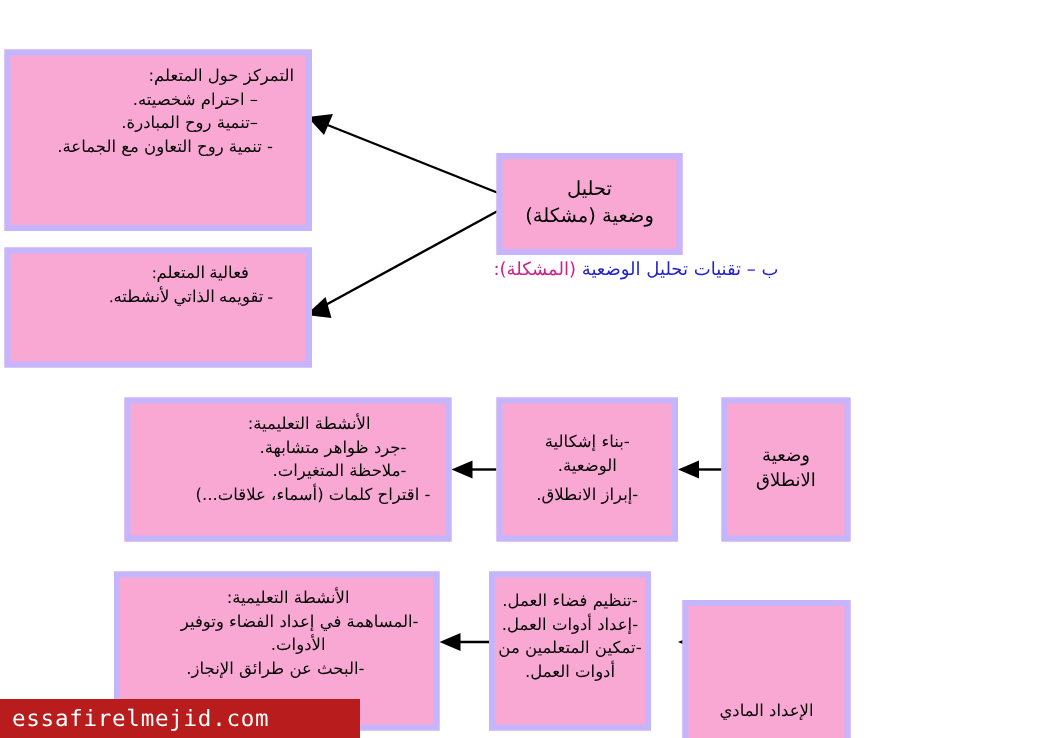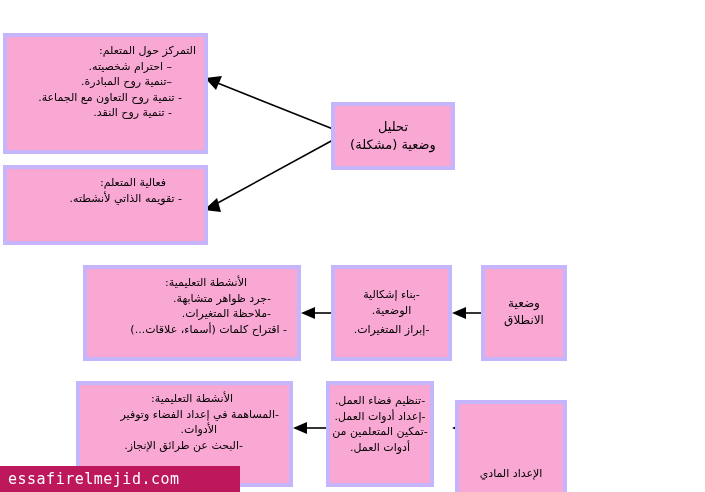--- a/index.html
+++ b/index.html
@@ -31,21 +31,21 @@
     position:absolute;
     direction:rtl;
     color:#2222cc;
     white-space:nowrap;
   }
   .caption .pink{color:#cc2288;}
   .watermark{
     position:absolute;
     left:0;bottom:0;
     width:240px;height:26px;
-    background:#be185d;
+    background:#b91c1c;
     color:#ffffff;
     font-family:"DejaVu Sans Mono", monospace;
     font-size:15px;
     line-height:26px;
     padding-left:8px;
     box-sizing:border-box;
     letter-spacing:0.5px;
   }
 </style>
 </head>
@@ -72,43 +72,45 @@
 
     <line x1="326" y1="428" x2="303" y2="428" stroke="#000" stroke-width="1.6"></line>
     <polygon points="293,428 307,422 307,434" fill="#000"></polygon>
   </svg>
 
   <div class="box" style="left:3px;top:33px;width:205px;height:121px;padding:6px 8px 0 6px;font-size:11px;">
     <span class="ln">التمركز حول المتعلم:</span>
     <span class="ln" style="padding-right:24px;">–  احترام شخصيته.</span>
     <span class="ln" style="padding-right:24px;">–تنمية روح المبادرة.</span>
     <span class="ln" style="padding-right:14px;">-   تنمية روح التعاون مع الجماعة.</span>
-    <span class="ln" style="padding-right:24px;">-   تنمية روح النقد.</span>
   </div>
 
-  <div class="box" style="left:3px;top:165px;width:205px;height:80px;padding:6px 8px 0 6px;font-size:11px;">
+  <div class="box" style="left:3px;top:165px;width:205px;height:80px;padding:6px 8px 0 6px;font-size:11px;font-family:Liberation Serif, serif;">
     <span class="ln" style="padding-right:30px;">فعالية المتعلم:</span>
     <span class="ln" style="padding-right:14px;">-    تقويمه الذاتي لأنشطته.</span>
   </div>
 
   <div class="box center" style="left:331px;top:102px;width:124px;height:68px;padding-top:12px;font-size:13px;">
     <span class="ln">تحليل</span>
     <span class="ln">وضعية (مشكلة)</span>
   </div>
 
+  <div class="caption" style="left:279px;top:172px;width:240px;font-size:12px;text-align:right;">
+    <span>ب – تقنيات تحليل الوضعية </span><span class="pink">(المشكلة):</span>
+  </div>
 
   <div class="box center" style="left:481px;top:265px;width:86px;height:96px;padding-top:26px;font-size:12px;">
     <span class="ln">وضعية</span>
     <span class="ln">الانطلاق</span>
   </div>
 
   <div class="box center" style="left:331px;top:265px;width:121px;height:96px;padding-top:18px;font-size:11px;">
     <span class="ln">-بناء إشكالية</span>
     <span class="ln">الوضعية.</span>
-    <span class="ln" style="margin-top:4px;">-إبراز المتغيرات.</span>
+    <span class="ln" style="margin-top:4px;">-إبراز الانطلاق.</span>
   </div>
 
   <div class="box" style="left:83px;top:265px;width:218px;height:96px;padding:6px 10px 0 6px;font-size:11px;">
     <span class="ln" style="padding-right:40px;">الأنشطة التعليمية:</span>
     <span class="ln" style="padding-right:16px;">-جرد ظواهر متشابهة.</span>
     <span class="ln" style="padding-right:16px;">-ملاحظة المتغيرات.</span>
     <span class="ln">-  اقتراح كلمات (أسماء، علاقات...)</span>
   </div>
 
   <div class="box center" style="left:455px;top:400px;width:112px;height:116px;padding-top:62px;font-size:11px;">

